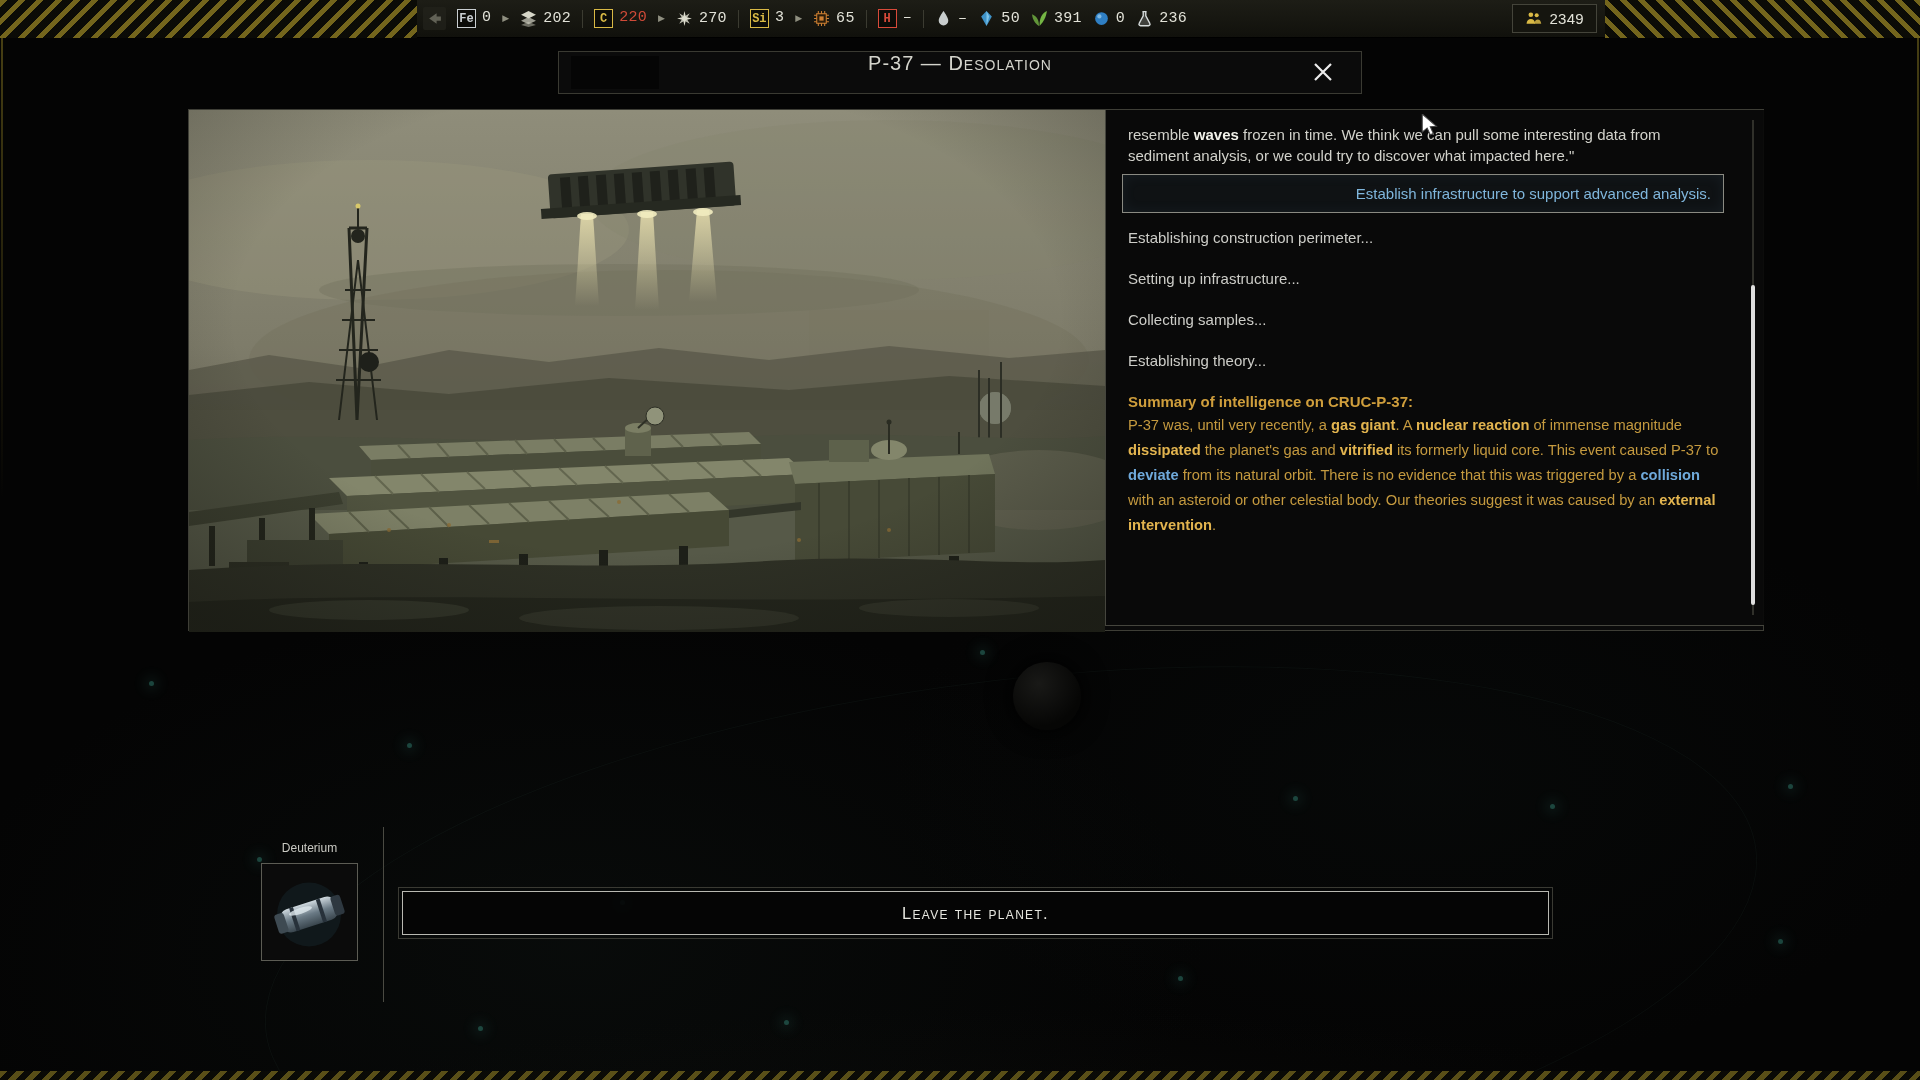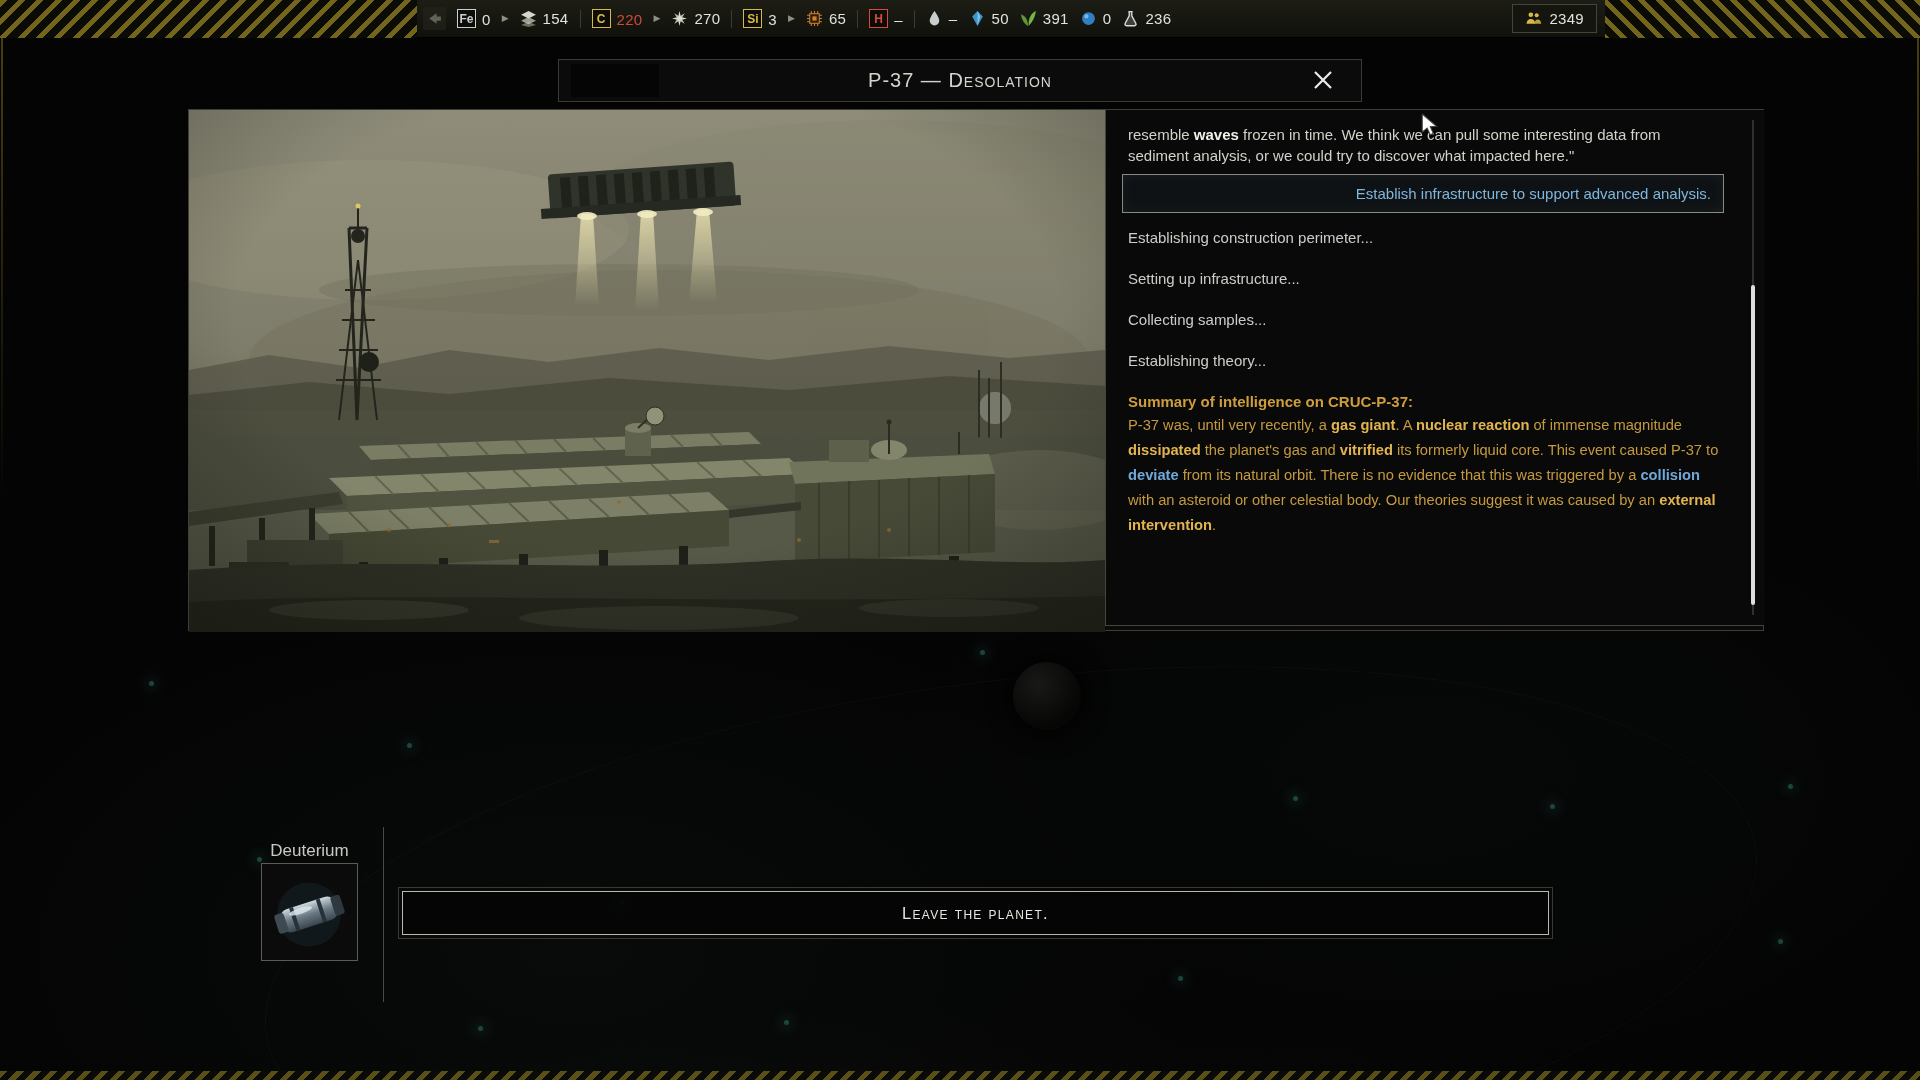--- a/index.html
+++ b/index.html
@@ -28,33 +28,33 @@
   #hz-bottom{position:absolute;bottom:0;left:0;width:100%;height:9px;
        background:repeating-linear-gradient(135deg,#6e611c 0 5px,#0b0b06 5px 12px);opacity:.8;}
   #edge-left,#edge-right{position:absolute;top:38px;width:2px;height:460px;opacity:.5;
        background:linear-gradient(#8a7a22,rgba(138,122,34,0));}
   #edge-left{left:1px;} #edge-right{right:1px;}
   
   #resource-bar{position:absolute;left:417px;top:0;width:1188px;height:38px;z-index:6;
        display:flex;align-items:center;gap:11px;box-sizing:border-box;padding:0 8px 0 6px;
        background:linear-gradient(#1d1d16,#11110c);border-bottom:1px solid #000;color:#e2e2d8;font-size:15px;}
   #resource-items{display:flex;align-items:center;gap:11px;flex:1;}
-  .ritem{display:flex;align-items:flex-end;gap:6px;}
+  .ritem{display:flex;align-items:flex-start;gap:6px;font-family:Liberation Mono, monospace;}
   .ritem.muted{opacity:.65;background:#24241d;padding:3px;border-radius:2px;}
   .ricon svg{width:17px;height:17px;display:block;}
   .elembox{width:19px;height:19px;border:1px solid #9aa0a0;display:flex;align-items:center;justify-content:center;
        font-size:12px;font-weight:600;background:rgba(0,0,0,.45);box-sizing:border-box;color:#cfd4d4;}
   .rval{font-size:15px;letter-spacing:.3px;}
   .rsep-arrow{color:#8f8f80;font-size:9px;line-height:1;}
   .rsep-pipe{width:1px;height:18px;background:#3b3b31;}
   #pop-box{display:flex;align-items:flex-start;gap:7px;border:1px solid #44443a;background:#15150f;
        padding:5px 12px;margin-left:10px;}
   
-  #title-bar{position:absolute;left:558px;top:59px;width:804px;height:43px;z-index:10;box-sizing:border-box;
-       background:#0b0b0b;border:1px solid #3a3a32;display:flex;align-items:center;justify-content:center;}
+  #title-bar{position:absolute;left:558px;top:51px;width:804px;height:43px;z-index:10;box-sizing:border-box;
+       background:#0b0b0b;border:1px solid #3a3a32;display:flex;align-items:flex-start;justify-content:center;}
   #title-shade{position:absolute;left:12px;top:4px;bottom:4px;width:88px;background:rgba(0,0,0,.5);}
   #dialog-title{font-size:20px;letter-spacing:1px;color:#d4d4cc;font-variant:small-caps;}
   #close-btn{position:absolute;right:20px;top:3px;width:36px;height:36px;background:transparent;border:none;
        display:flex;align-items:center;justify-content:center;cursor:pointer;padding:0;}
   
   #dialog-content{position:absolute;left:188px;top:109px;width:1576px;height:522px;z-index:10;
        background:#0a0a0a;border:1px solid #3e3e36;box-sizing:border-box;}
   #scene{position:absolute;left:0;top:0;width:916px;height:522px;overflow:hidden;}
   #scene svg{width:100%;height:100%;display:block;}
   #log-panel{position:absolute;left:916px;top:0;width:659px;height:516px;box-sizing:border-box;
@@ -67,21 +67,21 @@
        box-shadow:inset 0 0 14px rgba(120,170,210,.08);text-align:right;color:#7fb6dc;cursor:pointer;}
   .status-line{margin:0 0 20px 0;color:#cdcdc8;}
   #summary-heading{margin:14px 0 1px 0;color:#cf9e3c;font-weight:bold;}
   #summary{margin:0;line-height:25px;font-size:14.7px;}
   #scroll-track{position:absolute;right:10px;top:10px;bottom:10px;width:2px;background:#30302a;}
   #scroll-thumb{position:absolute;left:-1px;top:165px;width:4px;height:320px;background:#dedede;border-radius:2px;}
   
   #cursor{position:absolute;left:1420px;top:114px;z-index:60;pointer-events:none;}
   
   #deuterium-label{position:absolute;left:261px;top:841px;width:97px;text-align:center;
-       color:#c9c9c2;font-size:17px;z-index:5;}
+       color:#c9c9c2;font-size:12px;z-index:5;}
   #item-slot{position:absolute;left:261px;top:863px;width:97px;height:98px;box-sizing:border-box;
        border:1px solid #5c5c54;background:#0b0b0b;z-index:5;cursor:pointer;}
   #item-slot svg{width:100%;height:100%;display:block;}
   #inv-divider{position:absolute;left:383px;top:827px;width:1px;height:175px;background:#4a4a42;z-index:5;}
   #leave-btn{position:absolute;left:402px;top:891px;width:1147px;height:44px;z-index:5;box-sizing:border-box;
        background:rgba(5,5,5,.92);border:1px solid #b9b9b2;outline:1px solid #3a3a33;outline-offset:3px;
        color:#e6e6df;font-size:16.5px;letter-spacing:1.3px;font-variant:small-caps;
        font-family:"Liberation Sans",sans-serif;display:flex;align-items:center;justify-content:center;cursor:pointer;}
 </style>
 </head>
@@ -130,21 +130,21 @@
         <div class="ritem">
           <span class="ricon">
             <svg viewBox="0 0 16 16">
               <g fill="#d6d6c8">
                 <path d="M8 1 15 4.5 8 8 1 4.5Z"></path>
                 <path d="M8 6.5 15 10 8 13.5 1 10Z" opacity=".7"></path>
                 <path d="M8 11 15 14 8 16 1 14Z" opacity=".45"></path>
               </g>
             </svg>
           </span>
-          <span class="rval">154</span>
+          <span class="rval">202</span>
         </div>
         <span class="rsep-pipe"></span>
         <div class="ritem">
           <span class="elembox" style="color: rgb(217, 185, 69); border-color: rgb(217, 185, 69);">C</span>
           <span class="rval" style="color: rgb(207, 74, 56);">220</span>
         </div>
         <span class="rsep-arrow">▶</span>
         <div class="ritem">
           <span class="ricon">
             <svg viewBox="0 0 16 16">

